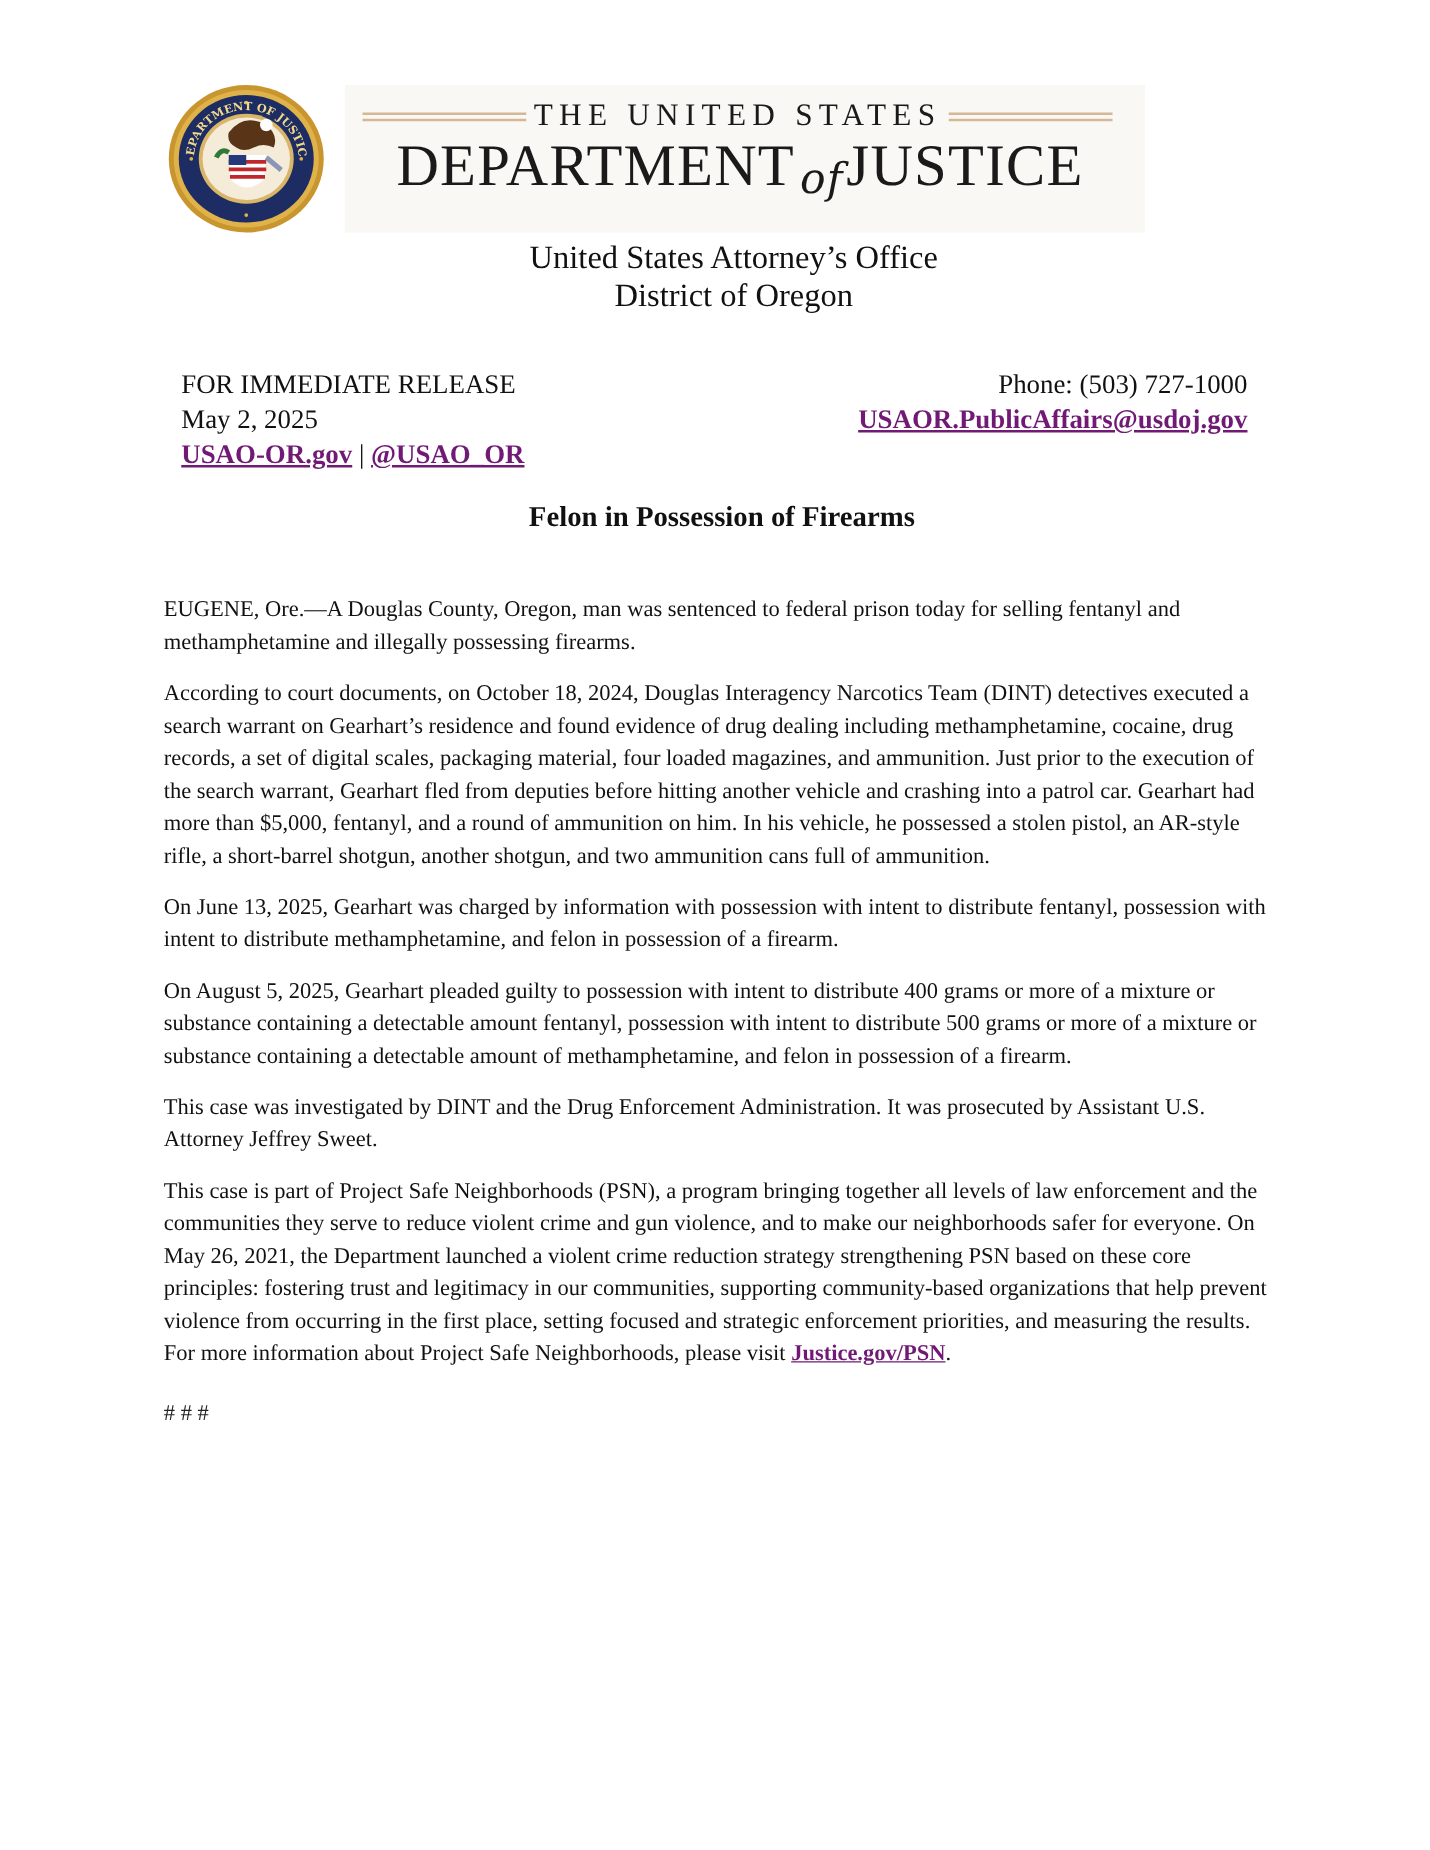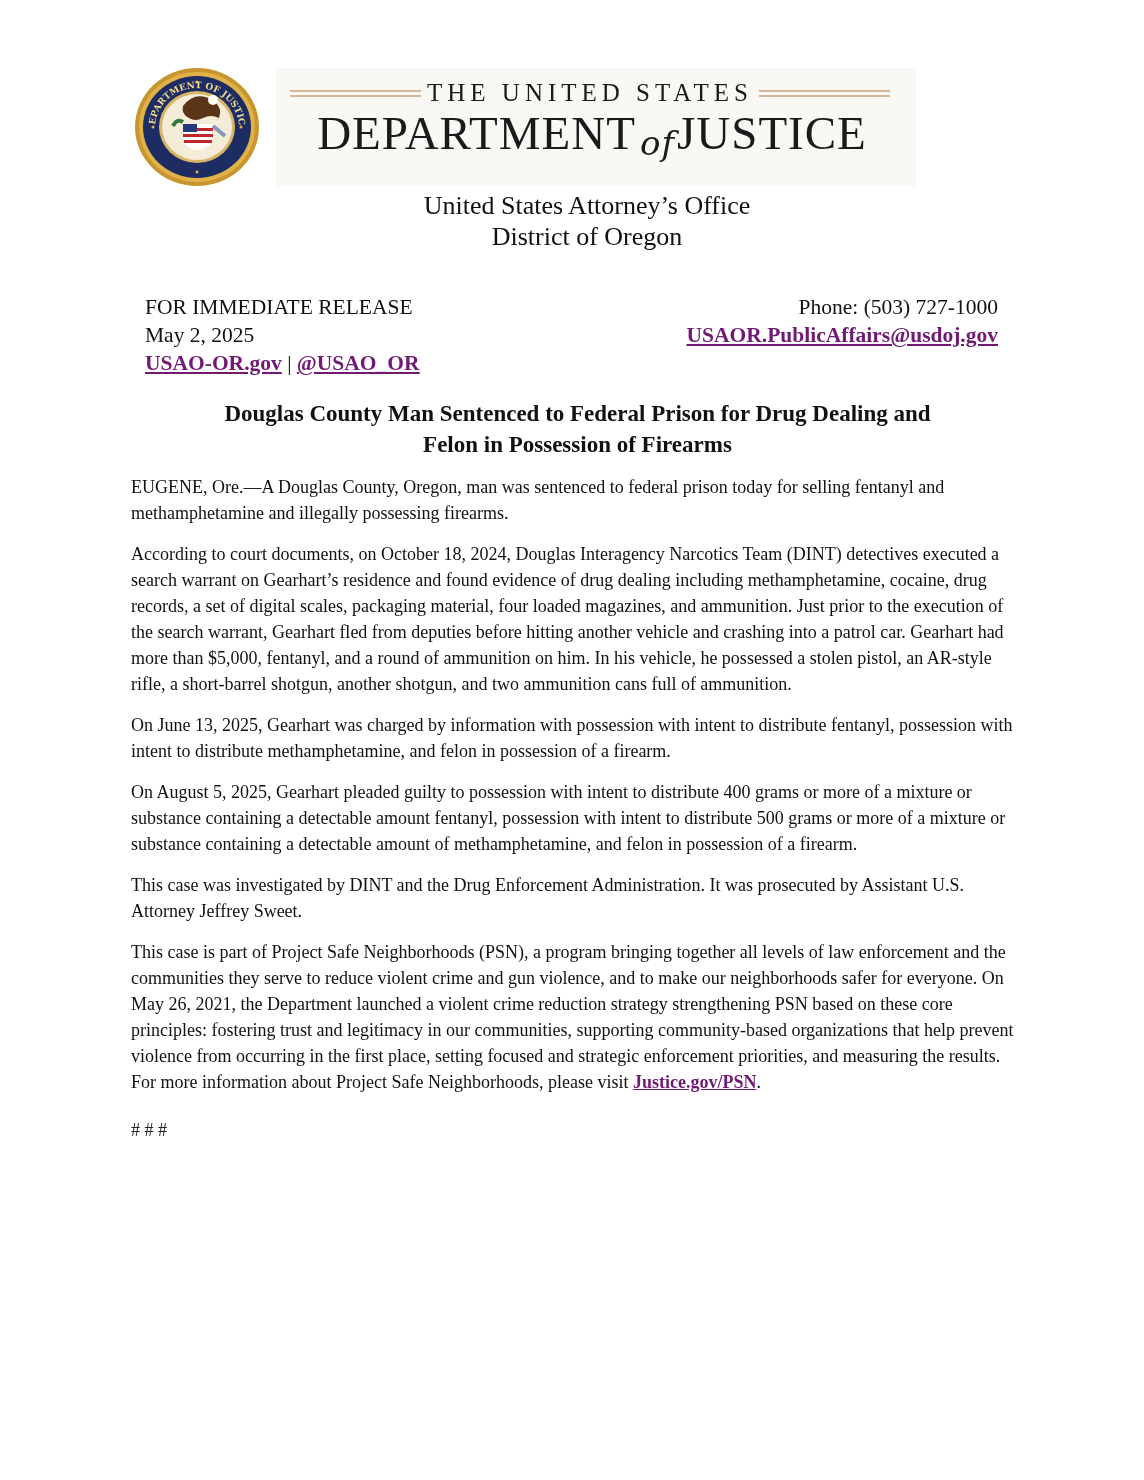--- a/index.html
+++ b/index.html
@@ -220,21 +220,20 @@
       <a class="link">USAO-OR.gov</a><span> | </span><a class="link">@USAO_OR</a>
     </div>
   </div>
 
   <div class="release-right">
     <div>Phone: (503) 727-1000</div>
     <div><a class="link">USAOR.PublicAffairs@usdoj.gov</a></div>
   </div>
 
   <div class="headline">
-    <div>Douglas County Man Sentenced to Federal Prison for Drug Dealing and</div>
     <div>Felon in Possession of Firearms</div>
   </div>
 
   <div class="body">
     <p>EUGENE, Ore.—A Douglas County, Oregon, man was sentenced to federal prison today for selling fentanyl and methamphetamine and illegally possessing firearms.</p>
     <p>According to court documents, on October 18, 2024, Douglas Interagency Narcotics Team (DINT) detectives executed a search warrant on Gearhart’s residence and found evidence of drug dealing including methamphetamine, cocaine, drug records, a set of digital scales, packaging material, four loaded magazines, and ammunition. Just prior to the execution of the search warrant, Gearhart fled from deputies before hitting another vehicle and crashing into a patrol car. Gearhart had more than $5,000, fentanyl, and a round of ammunition on him. In his vehicle, he possessed a stolen pistol, an AR-style rifle, a short-barrel shotgun, another shotgun, and two ammunition cans full of ammunition.</p>
     <p>On June 13, 2025, Gearhart was charged by information with possession with intent to distribute fentanyl, possession with intent to distribute methamphetamine, and felon in possession of a firearm.</p>
     <p>On August 5, 2025, Gearhart pleaded guilty to possession with intent to distribute 400 grams or more of a mixture or substance containing a detectable amount fentanyl, possession with intent to distribute 500 grams or more of a mixture or substance containing a detectable amount of methamphetamine, and felon in possession of a firearm.</p>
     <p>This case was investigated by DINT and the Drug Enforcement Administration. It was prosecuted by Assistant U.S. Attorney Jeffrey Sweet.</p>
     <p><span>This case is part of Project Safe Neighborhoods (PSN), a program bringing together all levels of law enforcement and the communities they serve to reduce violent crime and gun violence, and to make our neighborhoods safer for everyone. On May 26, 2021, the Department launched a violent crime reduction strategy strengthening PSN based on these core principles: fostering trust and legitimacy in our communities, supporting community-based organizations that help prevent violence from occurring in the first place, setting focused and strategic enforcement priorities, and measuring the results. For more information about Project Safe Neighborhoods, please visit </span><a class="link">Justice.gov/PSN</a><span>.</span></p>

